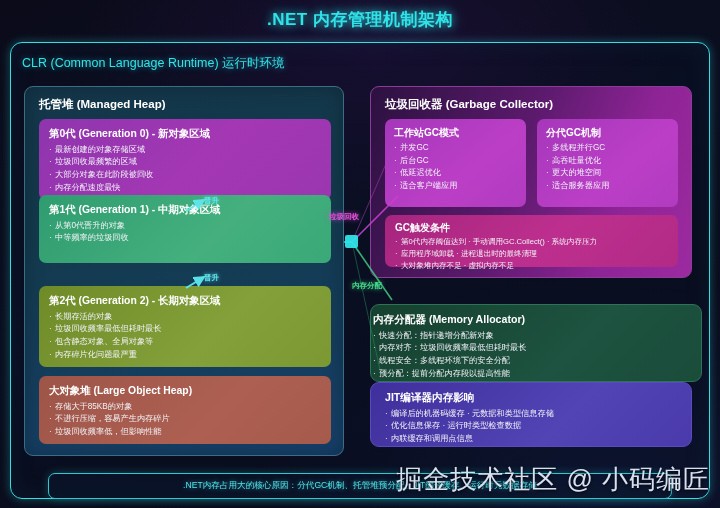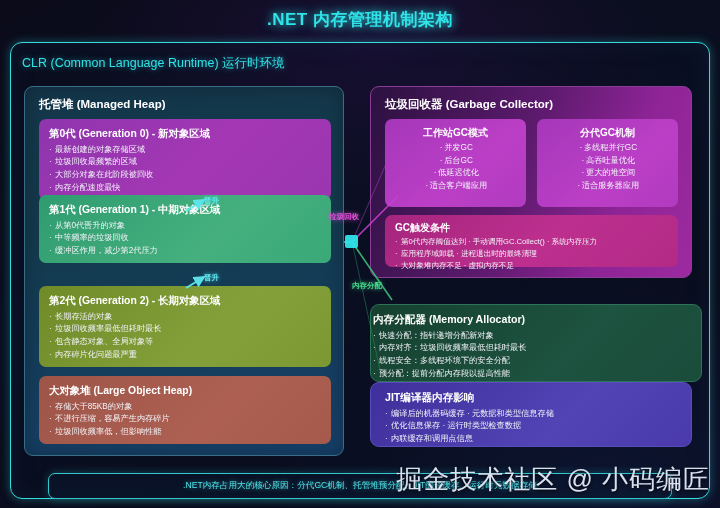--- a/index.html
+++ b/index.html
@@ -130,21 +130,20 @@
 
   .gc-sub {
     position: absolute;
     top: 32px;
     width: 141px;
     height: 88px;
     box-sizing: border-box;
     border-radius: 7px;
     padding: 7px 9px;
     background: linear-gradient(140deg, #a637ba 0%, #bb3fc6 60%, #b13bc0 100%);
-    text-align: center;
   }
   .gc-sub .panel-title { margin-bottom: 3px; font-size: 10px; }
   #gc-workstation { left: 14px; }
   #gc-server { left: 166px; }
 
   #gc-trigger {
     position: absolute;
     left: 14px; top: 128px;
     width: 293px; height: 52px;
     box-sizing: border-box;
@@ -246,21 +245,20 @@
         <li>大部分对象在此阶段被回收</li>
         <li>内存分配速度最快</li>
       </ul>
     </div>
 
     <div class="sub" id="gen1">
       <div class="panel-title">第1代 (Generation 1) - 中期对象区域</div>
       <ul class="bullets">
         <li>从第0代晋升的对象</li>
         <li>中等频率的垃圾回收</li>
-        <li>缓冲区作用，减少第2代压力</li>
       </ul>
     </div>
 
     <div class="sub" id="gen2">
       <div class="panel-title">第2代 (Generation 2) - 长期对象区域</div>
       <ul class="bullets">
         <li>长期存活的对象</li>
         <li>垃圾回收频率最低但耗时最长</li>
         <li>包含静态对象、全局对象等</li>
         <li>内存碎片化问题最严重</li>

